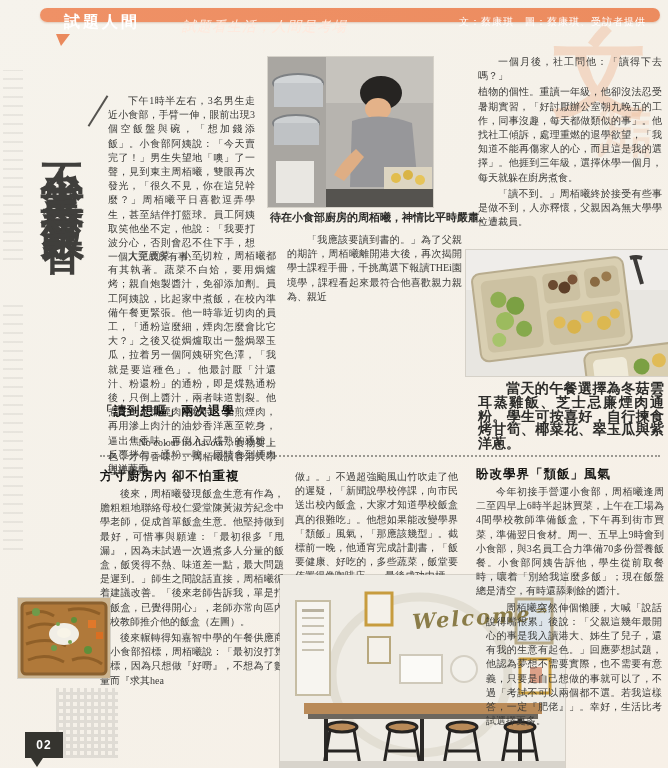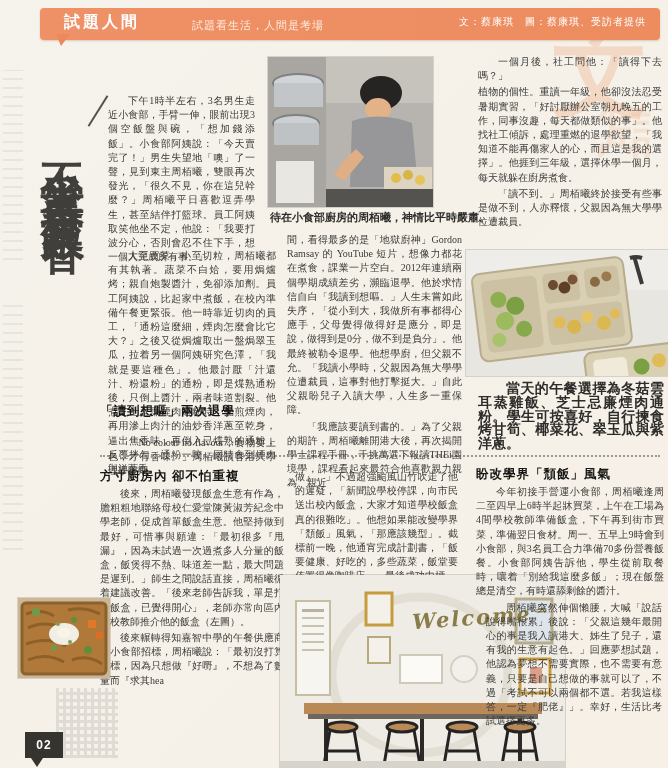--- a/index.html
+++ b/index.html
@@ -1,26 +1,26 @@
 <!DOCTYPE html>
 <html><head>
 <meta charset="utf-8">
 <style>
   html,body{margin:0;padding:0;background:#888;}
   .page{position:relative;width:668px;height:768px;overflow:hidden;
     background:linear-gradient(135deg,#f6f3ec 0%,#f5f1e9 45%,#f7f0e7 100%);
     font-family:"Liberation Serif","DejaVu Serif",serif;color:#3a3a38;}
   
-  .banner{position:absolute;left:40px;top:8px;width:620px;height:32px;border-radius:4px;
+  .banner{position:absolute;left:40px;top:8px;width:620px;height:14px;border-radius:11px;
     background:linear-gradient(90deg,#ef9166,#ec8c5f);box-shadow:0 1px 2px rgba(150,80,40,.25);
     font-family:"Liberation Sans","DejaVu Sans",sans-serif;}
   .banner-tail{position:absolute;left:56px;top:34px;width:0;height:0;
     border-left:5px solid transparent;border-right:9px solid transparent;border-top:12px solid #ea895c;}
   .banner-title{position:absolute;left:24px;top:4px;font-size:16px;font-weight:bold;color:#fff;letter-spacing:3px;}
-  .banner-sub{position:absolute;left:152px;top:10px;font-size:11px;color:#ffe9dd;letter-spacing:1px;}
+  .banner-sub{position:absolute;left:142px;top:10px;font-size:14px;color:#ffe9dd;letter-spacing:1px;font-style:italic;}
   .banner-credits{position:absolute;right:14px;top:7px;font-size:10px;color:#fff;letter-spacing:1px;}
   
   .headline{position:absolute;left:34px;top:128px;height:410px;writing-mode:vertical-rl;text-orientation:upright;
     font-size:44px;font-weight:700;color:#403f3c;letter-spacing:11px;line-height:56px;}
   .slash{position:absolute;border-top:2px solid #55534f;}
   .slash1{left:80px;top:110px;width:36px;transform:rotate(-58deg);}
   
   .bt{font-size:10px;line-height:14.2px;text-align:justify;margin:8px;}
   .ind{text-indent:2em;}
   .sh{font-size:12.5px;font-weight:700;color:#161614;margin:0 0 16px 0;
@@ -112,21 +112,20 @@
       <rect x="116" y="110" width="48" height="25" fill="#ddd5c1"></rect>
       <circle cx="128" cy="121" r="5" fill="#e2bd4e"></circle>
         <circle cx="140" cy="118" r="5" fill="#d9b446"></circle>
       <circle cx="152" cy="123" r="5" fill="#e6c45a"></circle>
       <rect x="58" y="132" width="107" height="18" fill="#55534f"></rect>
     </svg>
   </div>
   <div class="abs cap" style="left:270px;top:211px;width:200px;white-space:nowrap;font-size:11px;">待在小食部廚房的周栢曦，神情比平時嚴肅。</div>
 
   <div class="abs flow" style="left:287px;top:233px;width:175px;">
-    <p class="bt">間，看得最多的是「地獄廚神」Gordon Ramsay 的 YouTube 短片，想像力都花在煮食，課業一片空白。2012年連續兩個學期成績差劣，瀕臨退學。他於求情信自白「我讀到想嘔。」人生未嘗如此失序，「從小到大，我做所有事都得心應手，父母覺得做得好是應分，即是說，做得到是0分，做不到是負分」。他最終被勒令退學。他想學廚，但父親不允。「我讀小學時，父親因為無大學學位遭裁員，這事對他打擊挺大。」自此父親盼兒子入讀大學，人生多一重保障。</p>
     <p class="bt ind">「我應該要讀到書的。」為了父親的期許，周栢曦離開港大後，再次揭開學士課程手冊，千挑萬選下報讀THEi園境學，課程看起來最符合他喜歡親力親為、親近</p>
   </div>
   <div class="abs" style="left:287px;top:462px;width:179px;">
     <p class="bt">做』。」不過超強颱風山竹吹走了他的遲疑，「新聞說學校停課，向市民送出校內飯盒，大家才知道學校飯盒真的很難吃」。他想如果能改變學界「頹飯」風氣，「那應該幾型」。截標前一晚，他通宵完成計劃書，「飯要健康、好吃的，多些蔬菜，飯堂要佈置得像咖啡店」，最後成功中標。</p>
   </div>
 
   <div class="photo" style="left:280px;top:575px;width:285px;height:193px;background:#efece5;">
     <svg width="285" height="193" viewBox="0 0 285 193">
       <rect width="285" height="193" fill="#efece5"></rect>
       <ellipse cx="140" cy="100" rx="88" ry="78" fill="none" stroke="#e2ded3" stroke-width="9"></ellipse>

